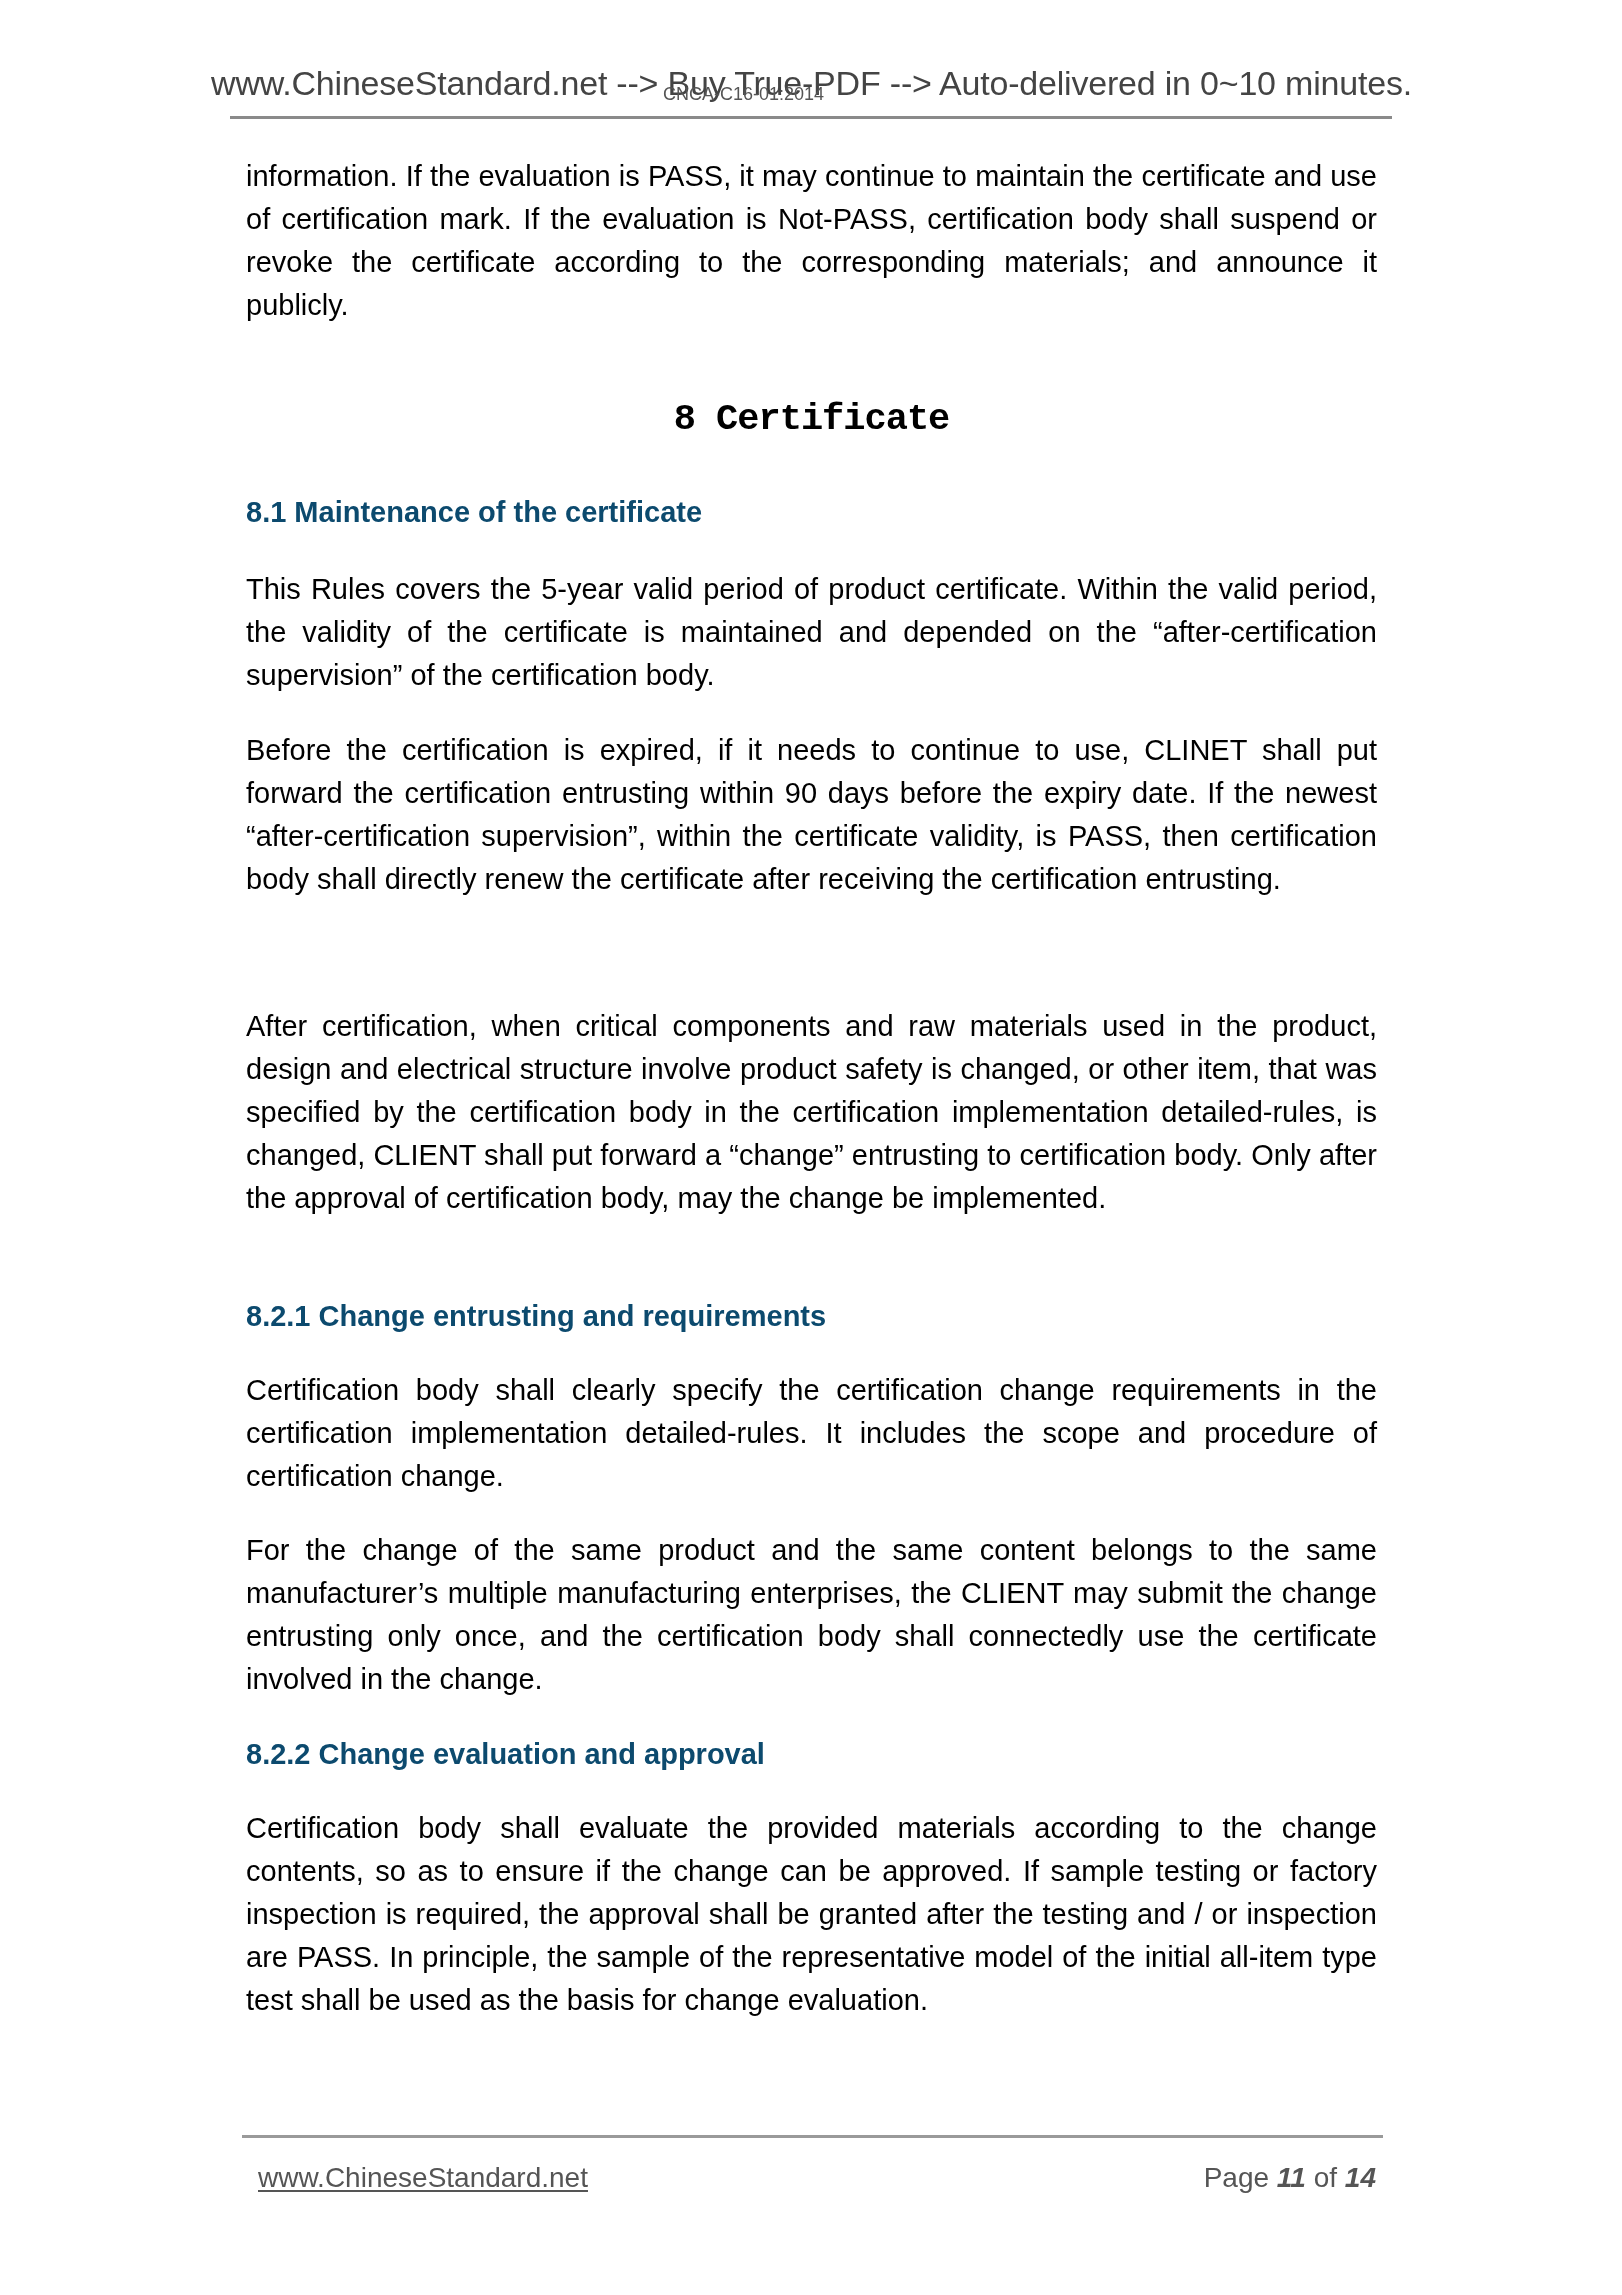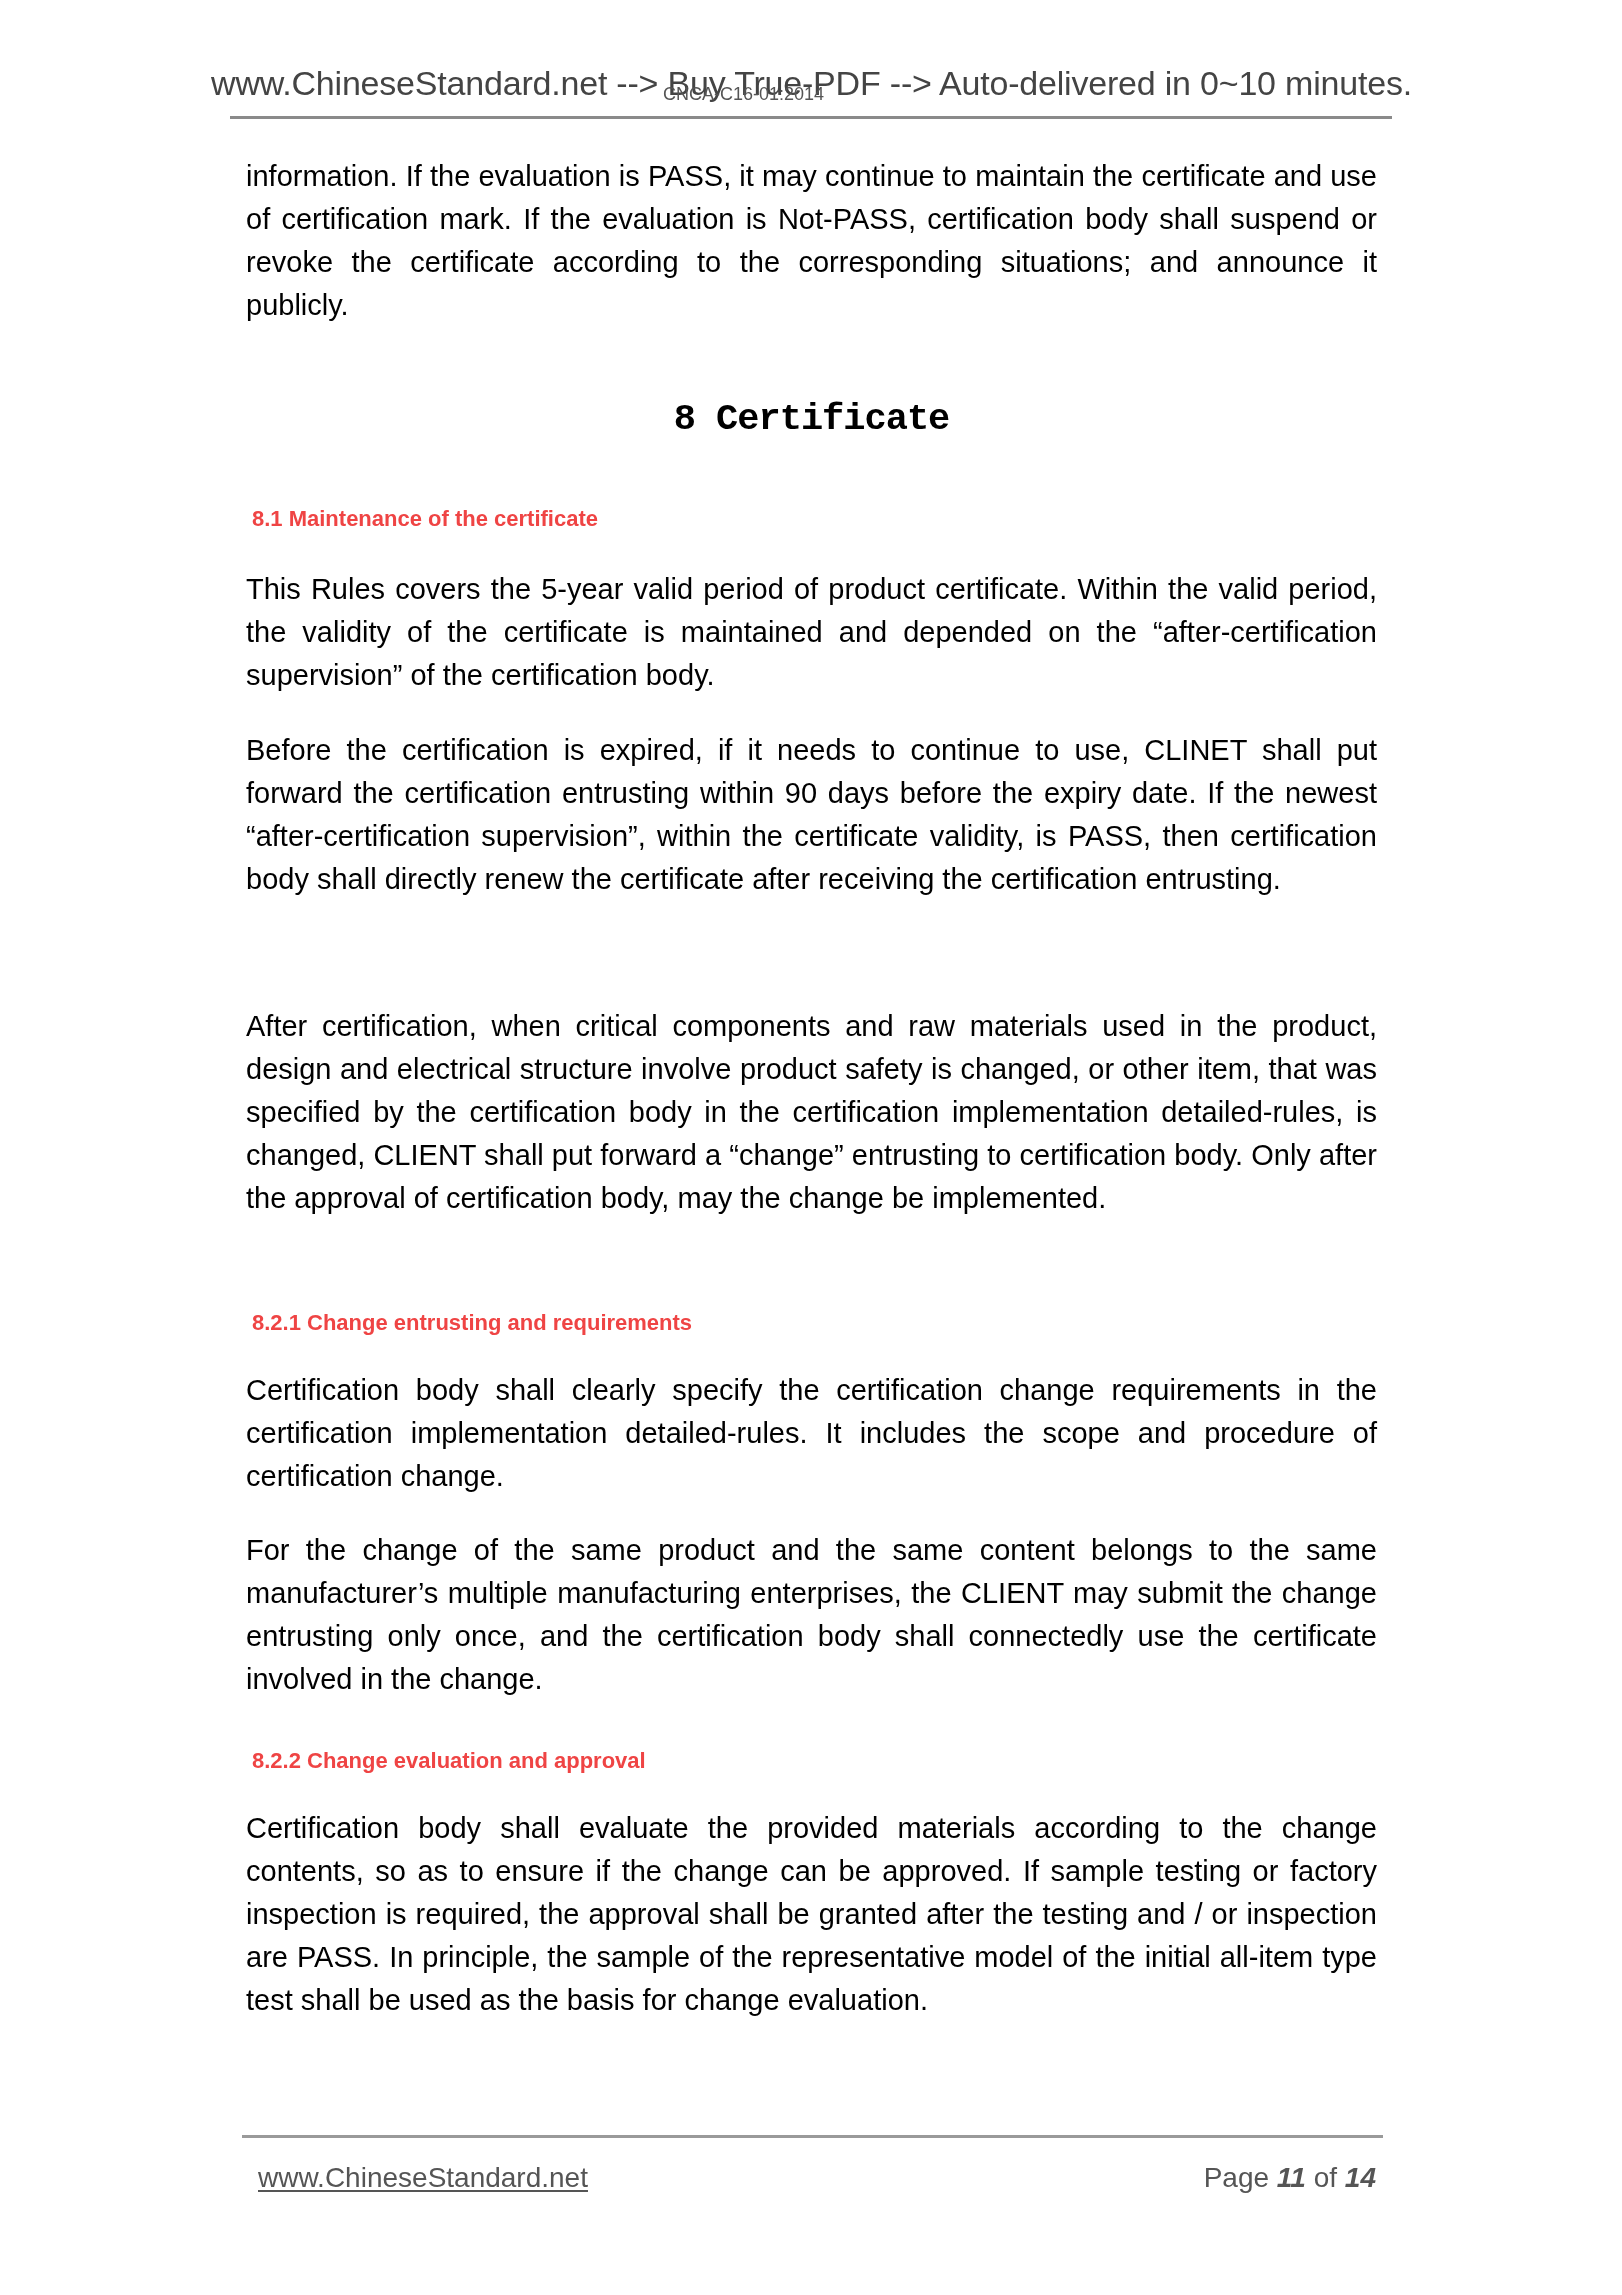--- a/index.html
+++ b/index.html
@@ -22,22 +22,22 @@
   .blk { position: absolute; left: 246px; width: 1131px; }
   .body-p {
     font-family: "Liberation Sans", sans-serif; font-size: 29px; line-height: 43px;
     color: #000; text-align: justify; margin: 0;
   }
   .h1 {
     font-family: Liberation Mono, monospace; font-weight: bold; font-size: 37px;
     line-height: 47px; color: #000; margin: 0; letter-spacing: -1px; text-align: center;
   }
   .h2 {
-    font-family: "Liberation Sans", sans-serif; font-weight: bold; font-size: 22px;
-    line-height: 37px; color: #ef4444; margin: 6px;
+    font-family: "Liberation Sans", sans-serif; font-weight: bold; font-size: 29px;
+    line-height: 37px; color: #0c4a6e; margin: 0;
   }
 
   .ftr-rule { position: absolute; left: 242px; width: 1141px; top: 2135px; height: 2.5px; background: #9a9a9a; }
   .ftr-link {
     position: absolute; left: 258px; top: 2161px;
     font-family: "Liberation Sans", sans-serif; font-size: 28px; line-height: 33px;
     color: #555; text-decoration: underline; text-underline-offset: 3.3px; white-space: nowrap;
   }
   .ftr-page {
     position: absolute; right: 247px; top: 2161px;
@@ -49,21 +49,21 @@
 </head>
 <body>
 
 <div class="page">
 
   <div class="hdr-text">www.ChineseStandard.net --&gt; Buy True-PDF --&gt; Auto-delivered in 0~10 minutes.</div>
   <div class="hdr-overlay">CNCA-C16-01:2014</div>
   <div class="hdr-rule"></div>
 
   <div class="blk" style="top:155px;">
-    <p class="body-p">information. If the evaluation is PASS, it may continue to maintain the certificate and use of certification mark. If the evaluation is Not-PASS, certification body shall suspend or revoke the certificate according to the corresponding situations; and announce it publicly.</p>
+    <p class="body-p">information. If the evaluation is PASS, it may continue to maintain the certificate and use of certification mark. If the evaluation is Not-PASS, certification body shall suspend or revoke the certificate according to the corresponding materials; and announce it publicly.</p>
   </div>
 
   <div class="blk" style="top:396px;">
     <h1 class="h1">8 Certificate</h1>
   </div>
 
   <div class="blk" style="top:494px;">
     <h2 class="h2">8.1 Maintenance of the certificate</h2>
   </div>
 

